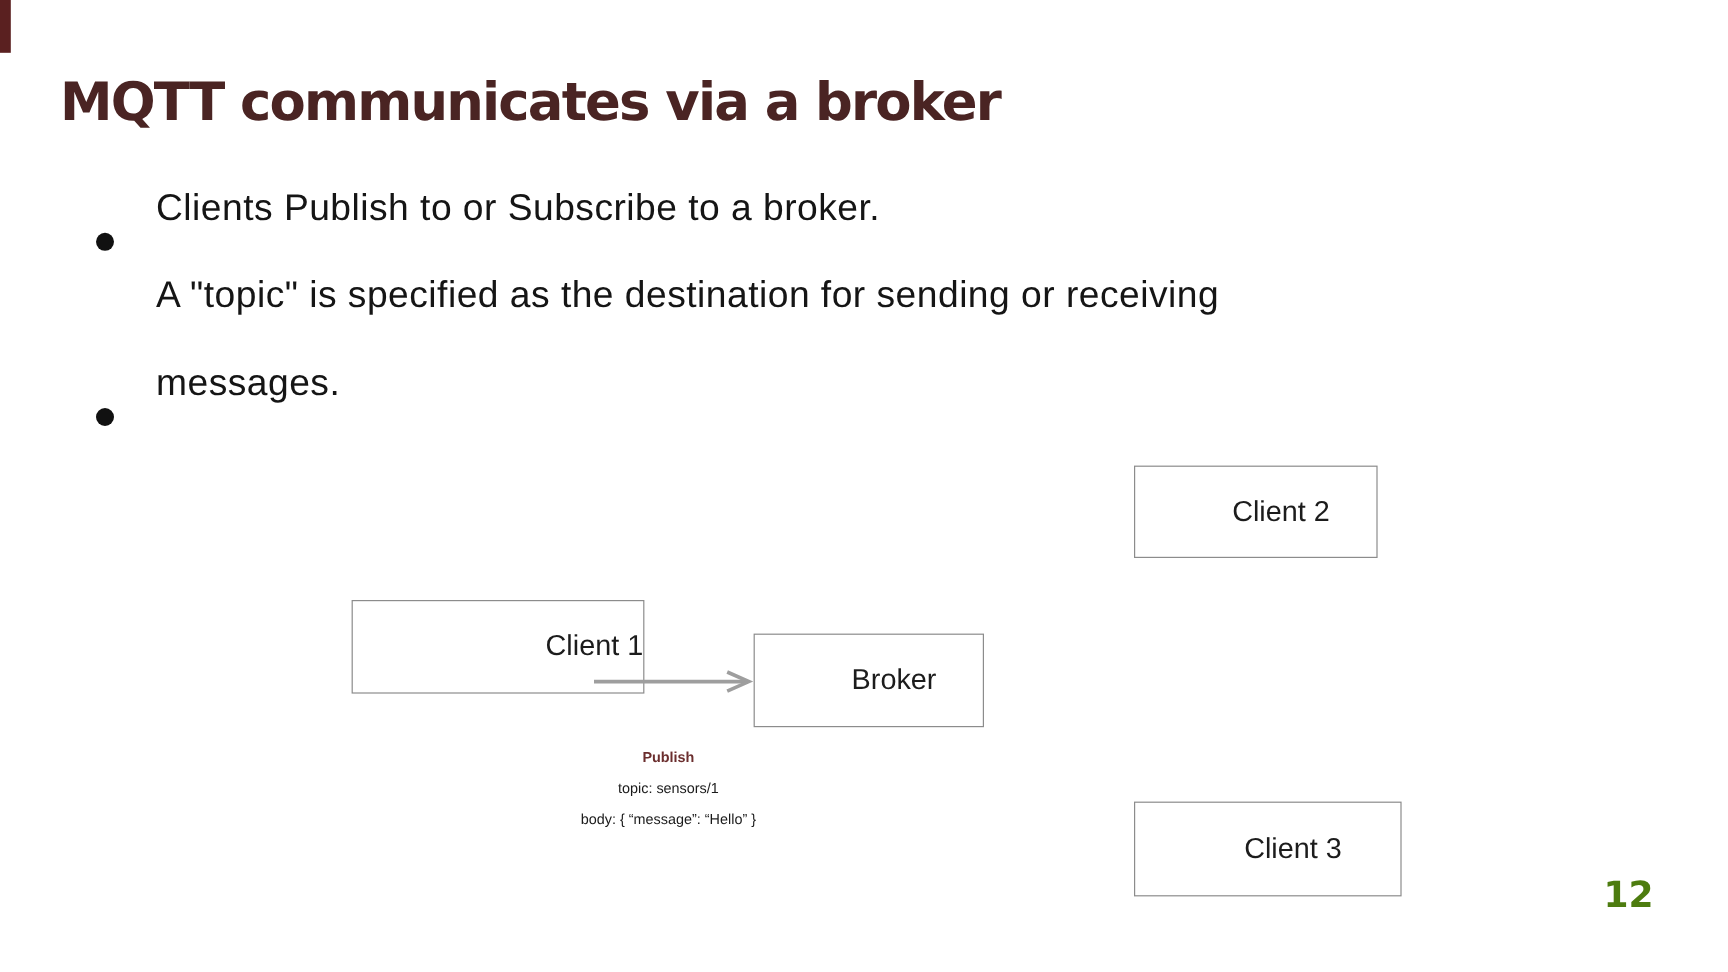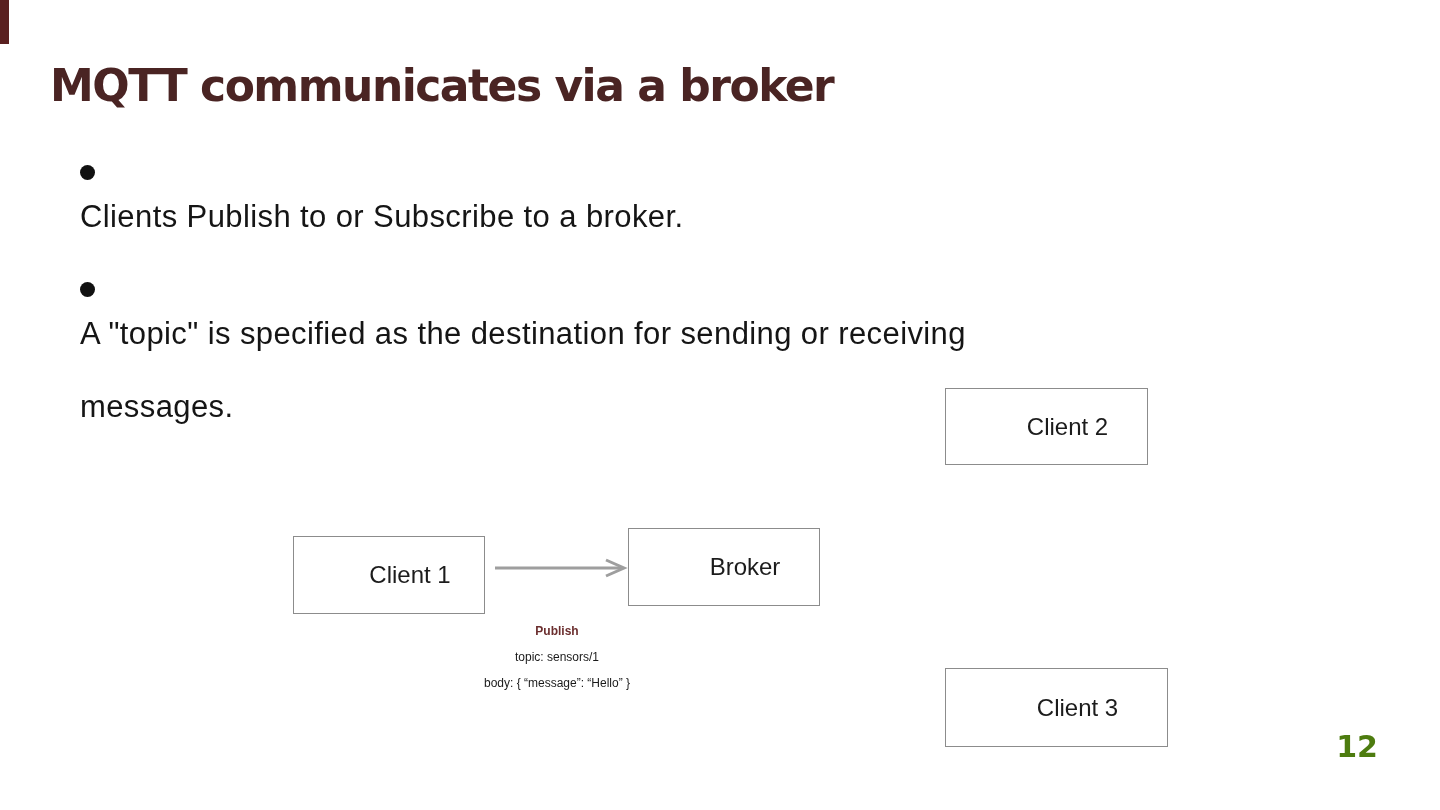--- a/index.html
+++ b/index.html
@@ -36,22 +36,21 @@
     line-height: 56px;
   }
   .bullets {
     position: absolute;
     left: 80px;
     top: 136px;
     width: 1240px;
   }
   .bullet-row {
     display: flex;
-    align-items: flex-start;
-    flex-direction: column;
+    align-items: flex-end;
   }
   .bullet-dot {
     flex: 0 0 auto;
     width: 15px;
     height: 15px;
     border-radius: 50%;
     background: #111111;
     margin-top: 29px;
     margin-right: 35px;
   }
@@ -71,21 +70,21 @@
     background: #ffffff;
     border: 1.5px solid #8c8c8c;
     display: flex;
     align-items: center;
     justify-content: center;
     font-size: 24px;
     color: #1c1c1c;
     padding-left: 42px;
   }
   .box-client2 { left: 945px; top: 388px; width: 203px; height: 77px; }
-  .box-client1 { left: 293px; top: 536px; width: 192px; height: 78px; }
+  .box-client1 { left: 293px; top: 500px; width: 244px; height: 78px; justify-content: flex-end; }
   .box-broker  { left: 628px; top: 528px; width: 192px; height: 78px; }
   .box-client3 { left: 945px; top: 668px; width: 223px; height: 79px; }
   .arrow-svg {
     position: absolute;
     left: 494px;
     top: 558px;
     width: 140px;
     height: 20px;
   }
   .publish-block {

